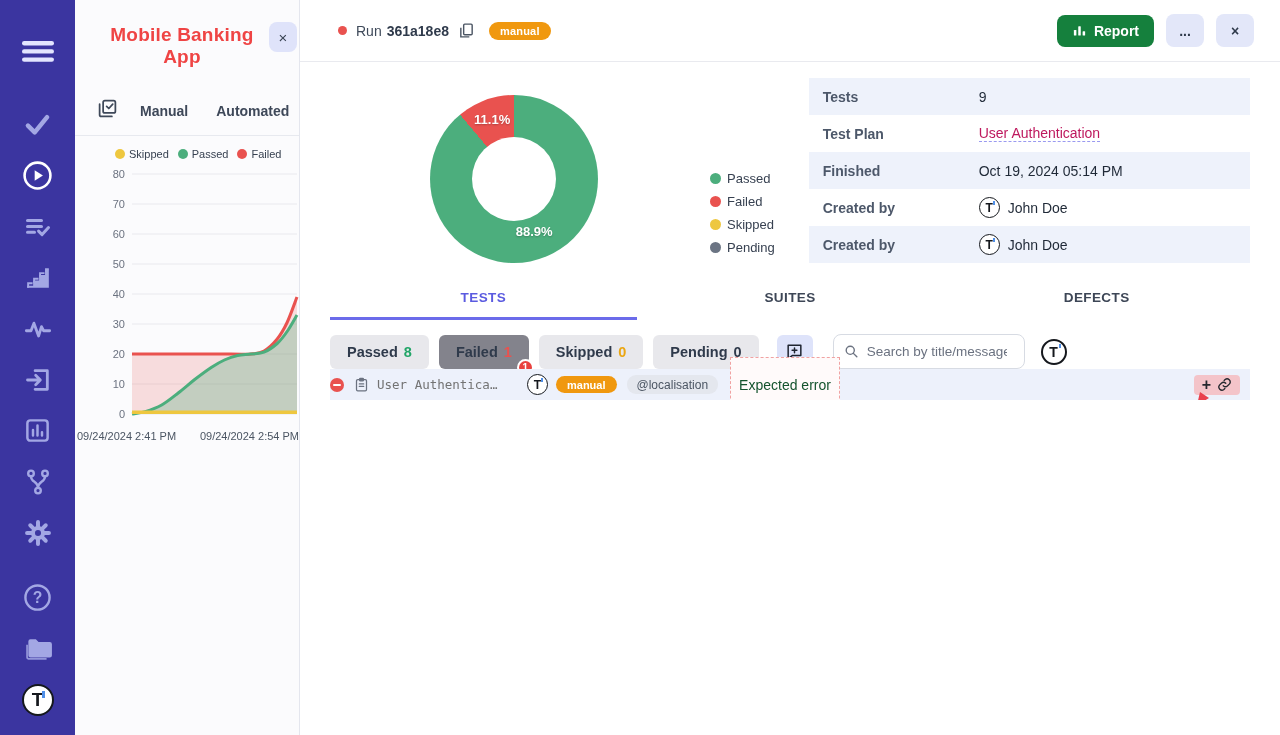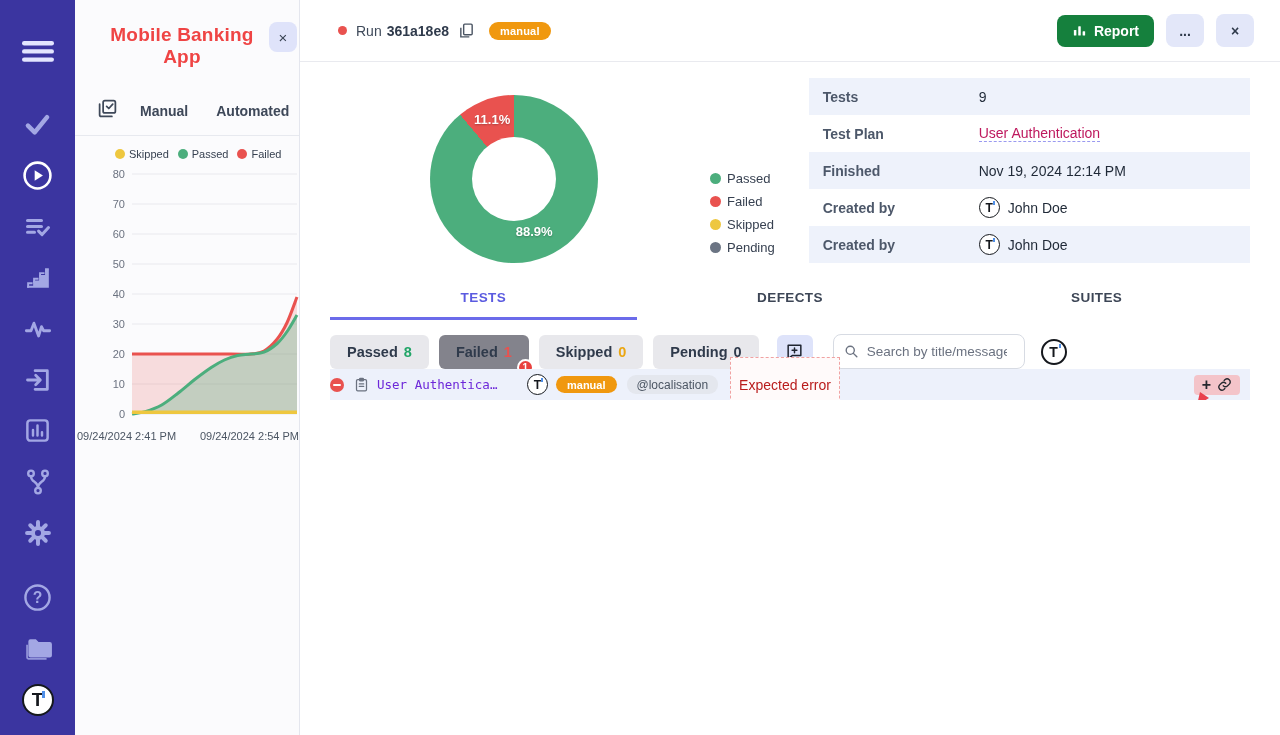--- a/index.html
+++ b/index.html
@@ -95,27 +95,27 @@
   .search-box input { border:none; outline:none; font-size:13.5px; color:#374151; width:140px; background:transparent; font-family:inherit; }
   .search-box input::placeholder { color:#6b7280; }
   .filter-avatar { width:26px; height:26px; font-size:14px; border-width:2px; }
 
   .sort-row { margin:15px 0 9px 0; font-size:15px; color:#1f2937; }
   .sort-link { color:#5b5be0; border-bottom:1px dashed #9a9af0; cursor:pointer; margin:0 4px; }
   .sort-sep { color:#1f2937; font-weight:600; }
 
   .test-row { display:flex; align-items:center; background:#edf1fb; height:31px; position:relative; padding-right:10px; }
   .tr-clip { margin:0 8px 0 10px; display:flex; }
-  .tr-suite { font-family:"DejaVu Sans Mono", monospace; font-size:12.5px; color:#6d28d9; width:138px; overflow:hidden;
+  .tr-suite { font-family:"DejaVu Sans Mono", monospace; font-size:12.5px; color:#737373; width:138px; overflow:hidden;
     white-space:nowrap; flex-shrink:0; margin-right:12px; }
   .tr-title { font-size:15px; font-weight:600; color:#111827; margin-right:8px; white-space:nowrap; }
   .tr-avatar { margin-right:8px; }
   .tr-badge { background:#f0980f; color:#fff; font-size:11px; font-weight:700; padding:2.5px 11px; border-radius:10px; margin-right:10px; }
   .tr-tag { background:#e4e7ee; color:#4b5563; font-size:12px; padding:2.5px 10px; border-radius:9px; margin-right:12px; }
-  .tr-error { color:#b91c1c; font-size:14px; font-weight:500; border:1.5px dashed #f0a2a2; padding:19px 8px; background:#fffafa; cursor:pointer; }
+  .tr-error { color:#14532d; font-size:14px; font-weight:500; border:1.5px dashed #f0a2a2; padding:19px 8px; background:#fffafa; cursor:pointer; }
   .tr-actions { margin-left:auto; display:flex; align-items:center; gap:6px; background:#f4c4c9; border-radius:4px; padding:2px 8px; cursor:pointer; }
   .tr-actions .plus { font-size:16px; font-weight:700; color:#26282e; line-height:1; }
   .row-annotation { position:absolute; right:18px; top:14px; width:52px; height:58px; pointer-events:none; }
 
   .grid-line { stroke:#e9e9ee; stroke-width:1; }
   .axis-text { font-size:11px; fill:#6b7280; }
 </style>
 </head>
 <body>
 
@@ -337,43 +337,43 @@
               <span class="d-value">9</span>
             </div>
             <div class="d-row">
               <span class="d-label">Test Plan</span>
               <span class="d-value">
                 <a class="d-link">User Authentication</a>
               </span>
             </div>
             <div class="d-row">
               <span class="d-label">Finished</span>
-              <span class="d-value">Nov 19, 2024 12:14 PM</span>
+              <span class="d-value">Oct 19, 2024 05:14 PM</span>
             </div>
             <div class="d-row">
               <span class="d-label">Created by</span>
               <span class="d-value">
                 <span class="t-avatar">T</span>
                 <span>John Doe</span>
               </span>
             </div>
             <div class="d-row">
               <span class="d-label">Created by</span>
               <span class="d-value">
                 <span class="t-avatar">T</span>
                 <span>John Doe</span>
               </span>
             </div>
           </div>
       </div>
 
       <div class="tabs" id="main-tabs">
           <div class="tab active">TESTS</div>
+          <div class="tab">SUITES</div>
           <div class="tab">DEFECTS</div>
-          <div class="tab">SUITES</div>
         </div>
 
       <div class="filter-row">
         <span id="filter-btns" style="display:flex">
             <button class="f-btn">
               <span>Passed</span>
               <span class="f-count" style="color:#21a567">8</span>
             </button>
             <button class="f-btn active">
               <span>Failed</span>

